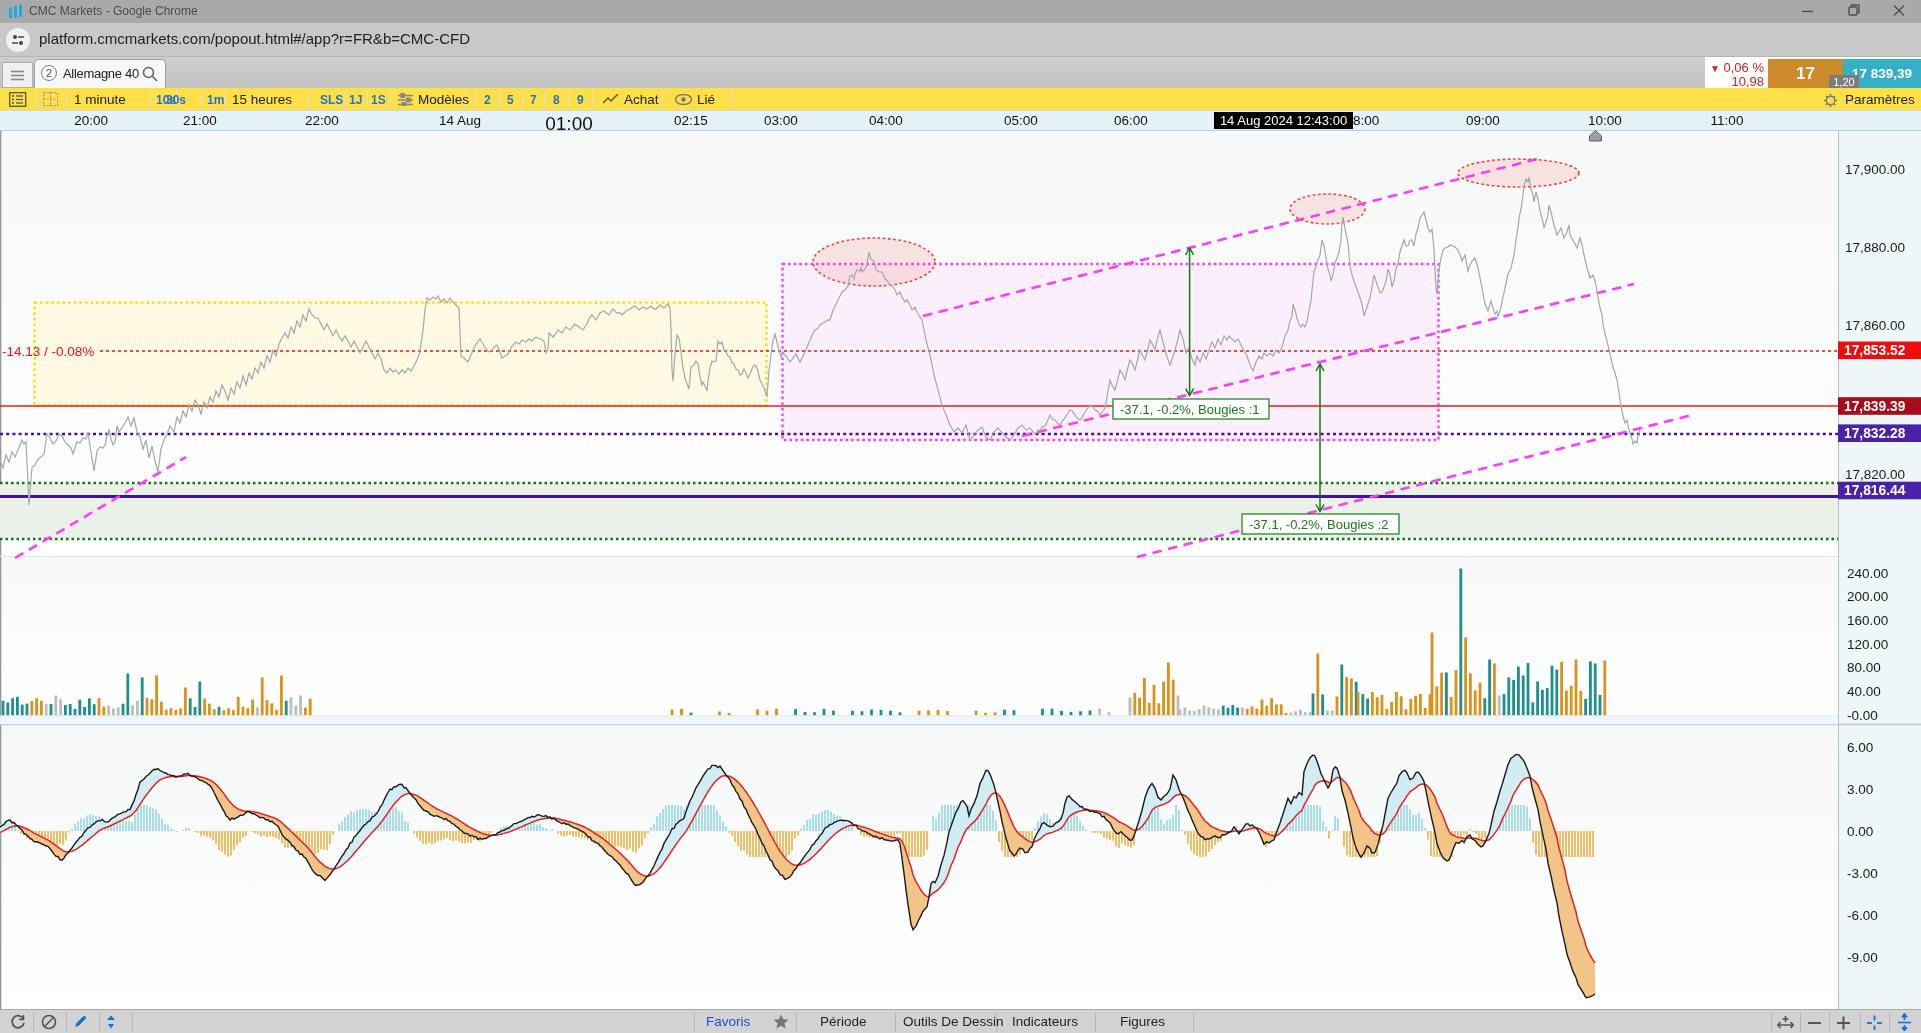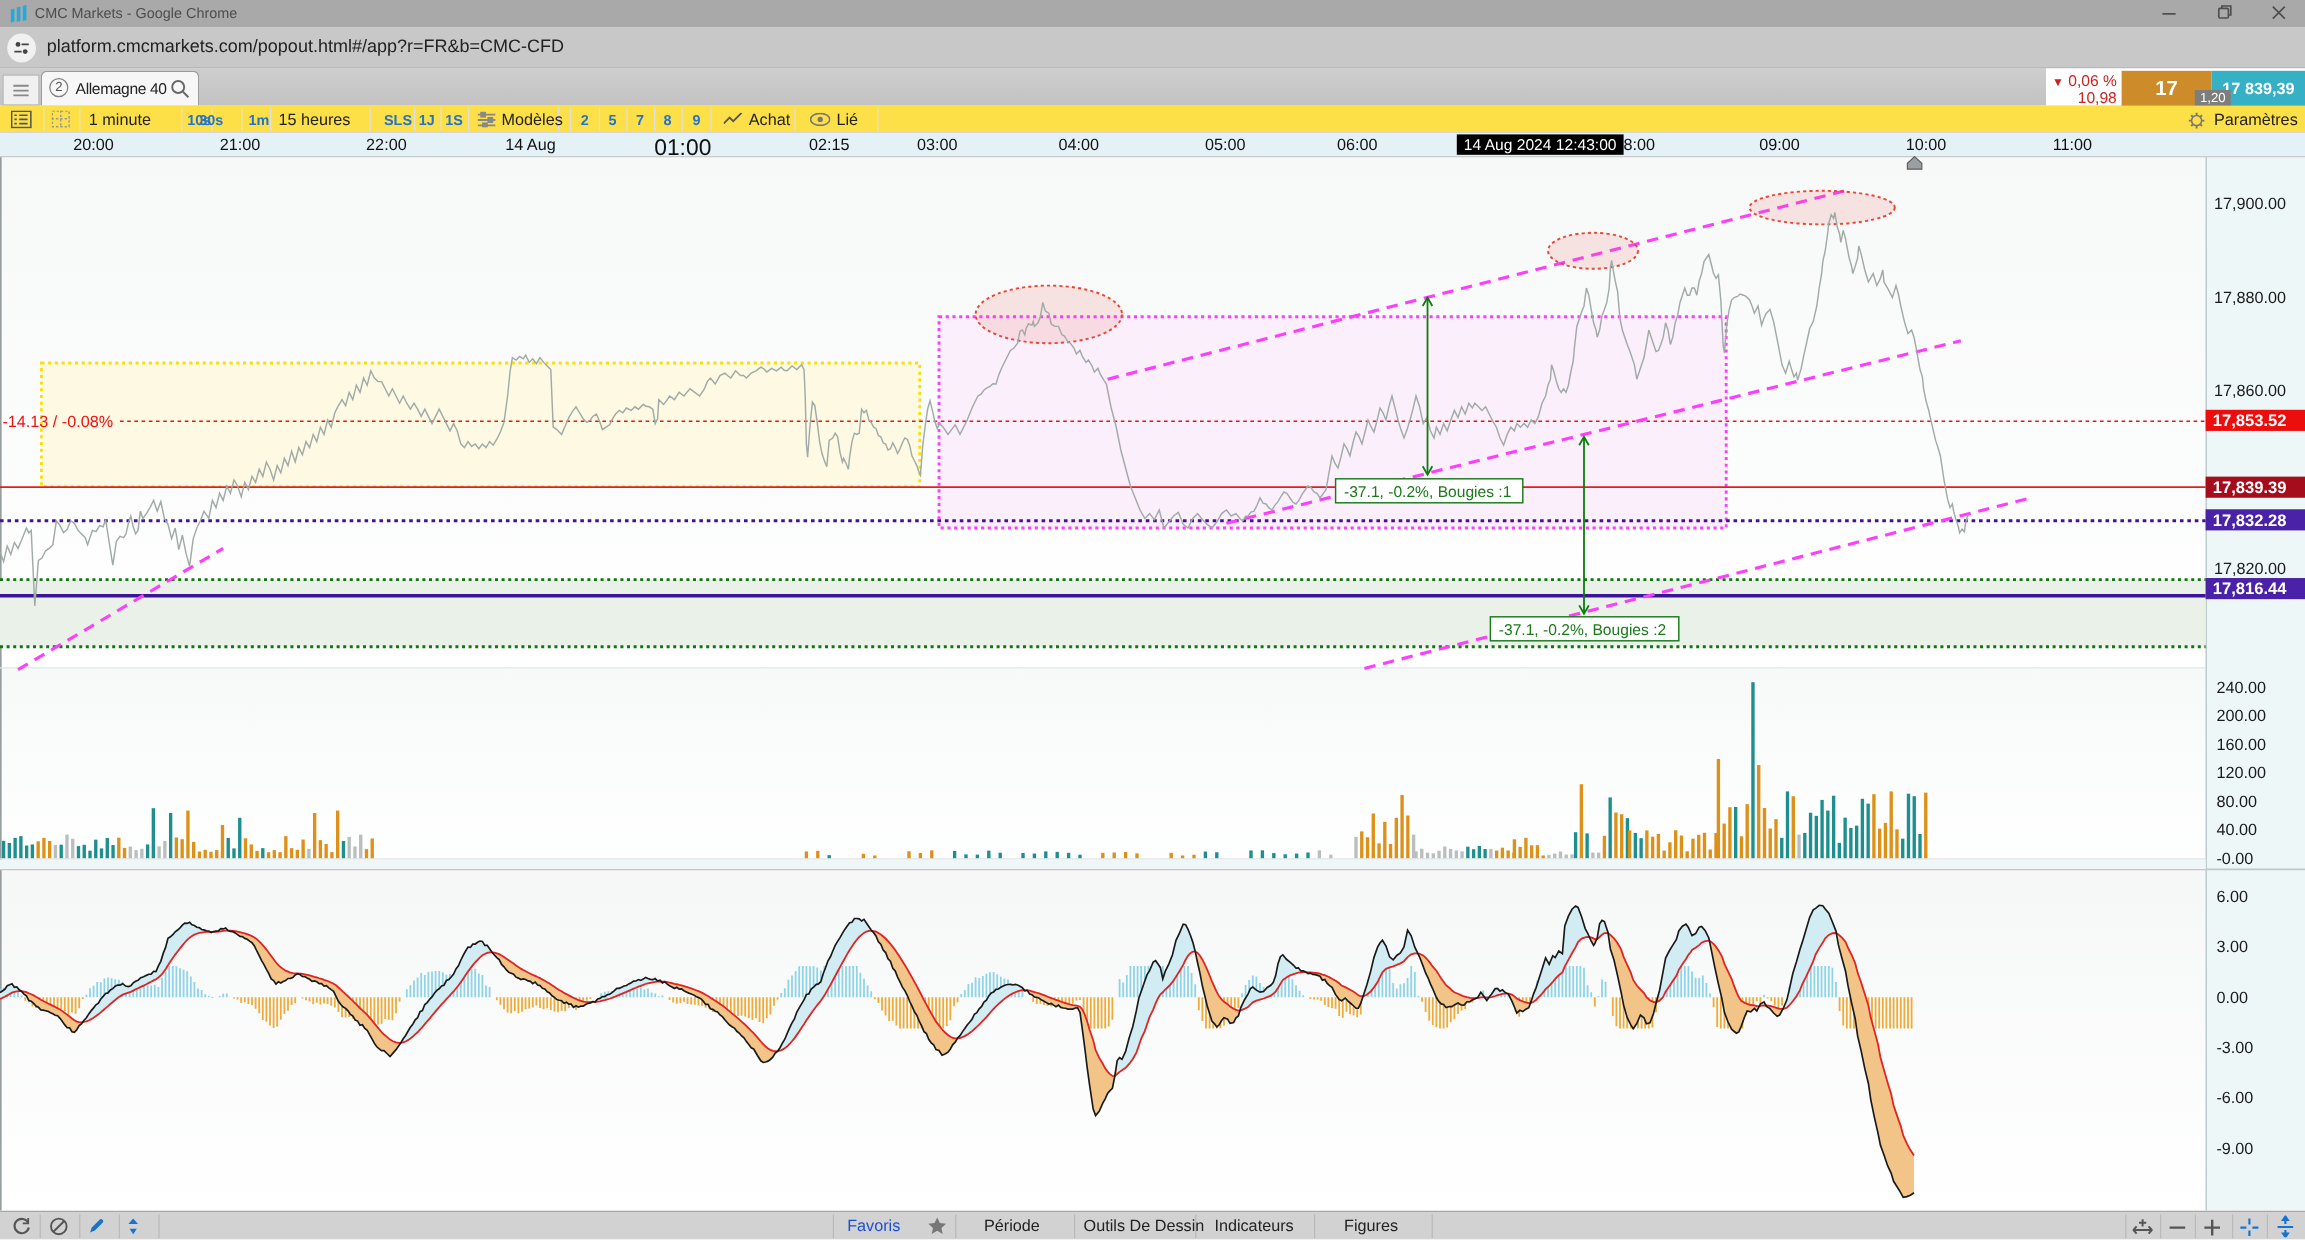--- a/index.html
+++ b/index.html
@@ -125,28 +125,28 @@
         <line x1="12" y1="7.5" x2="14" y2="7.5"></line>
         <line x1="3" y1="3" x2="4.4" y2="4.4"></line>
         <line x1="10.6" y1="10.6" x2="12" y2="12"></line>
         <line x1="12" y1="3" x2="10.6" y2="4.4"></line>
         <line x1="3" y1="12" x2="4.4" y2="10.6"></line>
       </g>
     </svg>
 <span class="abs" style="left:1845px;top:4px;font-size:13.5px;color:#222">Paramètres</span>
 </div>
 <div class="abs" style="left:0;top:111px;width:1921px;height:19px;background:#e4f2f7">
-<span class="abs" style="left:48px;top:2px;width:60px;text-align:center;font-size:13.5px;color:#111">20:00</span>
+<span class="abs" style="left:48px;top:2px;width:60px;text-align:right;font-size:13.5px;color:#111">20:00</span>
 <span class="abs" style="left:170px;top:2px;width:60px;text-align:center;font-size:13.5px;color:#111">21:00</span>
 <span class="abs" style="left:292px;top:2px;width:60px;text-align:center;font-size:13.5px;color:#111">22:00</span>
-<span class="abs" style="left:421px;top:2px;width:60px;text-align:left;font-size:13.5px;color:#111">14 Aug</span>
+<span class="abs" style="left:421px;top:2px;width:60px;text-align:right;font-size:13.5px;color:#111">14 Aug</span>
 <span class="abs" style="left:539px;top:2px;width:60px;text-align:center;font-size:19px;color:#111">01:00</span>
 <span class="abs" style="left:661px;top:2px;width:60px;text-align:center;font-size:13.5px;color:#111">02:15</span>
 <span class="abs" style="left:751px;top:2px;width:60px;text-align:center;font-size:13.5px;color:#111">03:00</span>
-<span class="abs" style="left:869px;top:2px;width:60px;text-align:center;font-size:13.5px;color:#111">04:00</span>
+<span class="abs" style="left:869px;top:2px;width:60px;font-size:13.5px;color:#111">04:00</span>
 <span class="abs" style="left:991px;top:2px;width:60px;text-align:center;font-size:13.5px;color:#111">05:00</span>
 <span class="abs" style="left:1101px;top:2px;width:60px;text-align:center;font-size:13.5px;color:#111">06:00</span>
 <span class="abs" style="left:1453px;top:2px;width:60px;text-align:center;font-size:13.5px;color:#111">09:00</span>
 <span class="abs" style="left:1575px;top:2px;width:60px;text-align:center;font-size:13.5px;color:#111">10:00</span>
 <span class="abs" style="left:1697px;top:2px;width:60px;text-align:center;font-size:13.5px;color:#111">11:00</span>
 <span class="abs" style="left:1353px;top:2px;font-size:13.5px;color:#111">8:00</span>
 <div class="abs" style="left:1214px;top:1px;width:139px;height:17px;background:#000;color:#fff;font-size:13px;text-align:center;line-height:17px">14 Aug 2024 12:43:00</div>
 </div>
 <svg class="abs" style="left:0;top:130px" width="1921" height="879" viewBox="0 130 1921 879" font-family="Liberation Sans, sans-serif">
 <defs>

